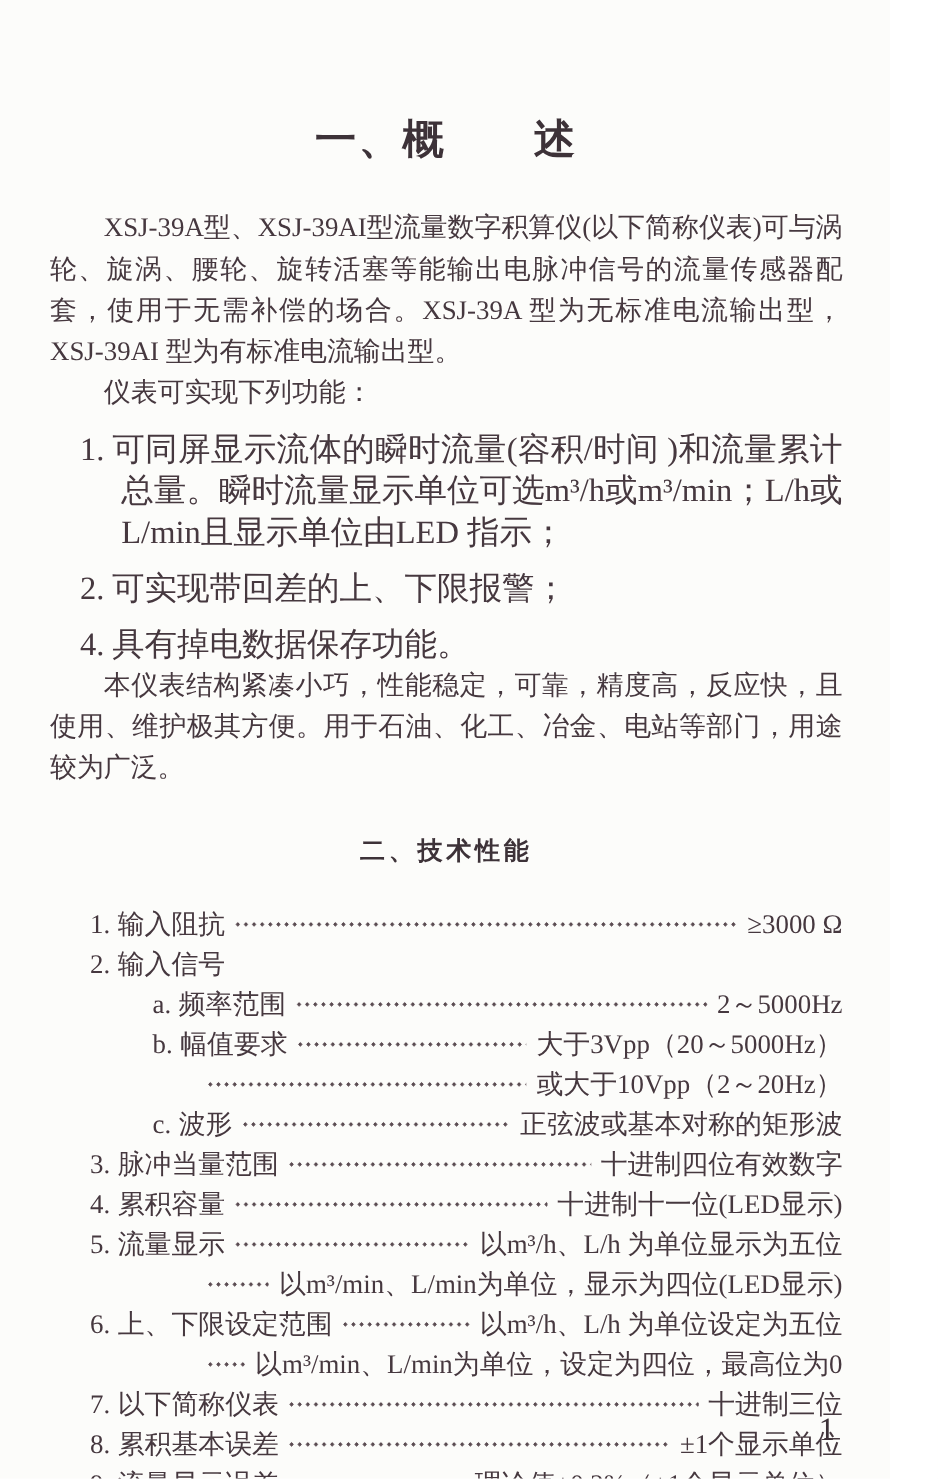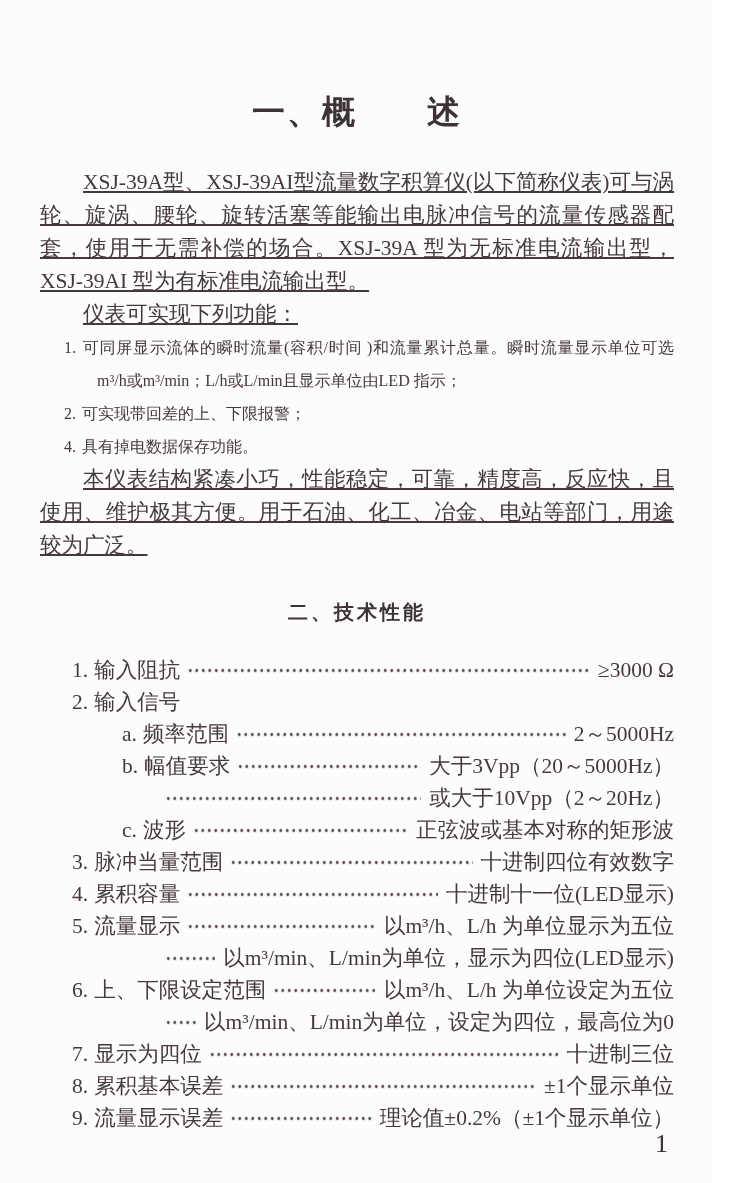--- a/index.html
+++ b/index.html
@@ -16,28 +16,28 @@
   }
   .sec-title {
     margin:0; text-align:center; font-weight:bold;
     color:#3d3238; white-space:pre;
   }
   #title1 { margin-top:92px; font-size:33px; letter-spacing:2px; line-height:40px; }
   #title2 { margin-top:30px; font-size:20px; letter-spacing:3px; line-height:40px; }
 
   .para {
     margin:0; font-size:21.5px; line-height:33px;
-    text-align:justify; text-justify:inter-character;text-decoration:underline;
+    text-align:justify; text-justify:inter-character;
   }
   .indent2 { text-indent:2em; }
   #para1 { margin-top:34px; }
 
   .feature {
-    margin:0 0 0 24px; padding-left:33px; text-indent:-33px;
-    font-size:16px; line-height:33px; text-align:justify;
+    margin:12px 0 0 24px; padding-left:33px; text-indent:-33px;
+    font-size:26px; line-height:33px; text-align:justify;
   }
   .feature .fnum { padding-right:6px; }
 
   .specs { margin-top:22px; }
   .spec-row {
     display:flex; align-items:baseline;
     font-size:21.5px; line-height:32px; height:32px;
   }
   .spec-row .num { margin-right:6px; white-space:nowrap; }
   .spec-row .label { white-space:nowrap; }
@@ -154,21 +154,21 @@
         <span class="value">以m³/h、L/h 为单位设定为五位</span>
       </div>
 
     <div class="spec-row cont">
         <span class="leader"></span>
         <span class="value">以m³/min、L/min为单位，设定为四位，最高位为0</span>
       </div>
 
     <div class="spec-row main">
         <span class="num">7.</span>
-        <span class="label">显示为四位</span>
+        <span class="label">以下简称仪表</span>
         <span class="leader"></span>
         <span class="value">十进制三位</span>
       </div>
 
     <div class="spec-row main">
         <span class="num">8.</span>
         <span class="label">累积基本误差</span>
         <span class="leader"></span>
         <span class="value">±1个显示单位</span>
       </div>

